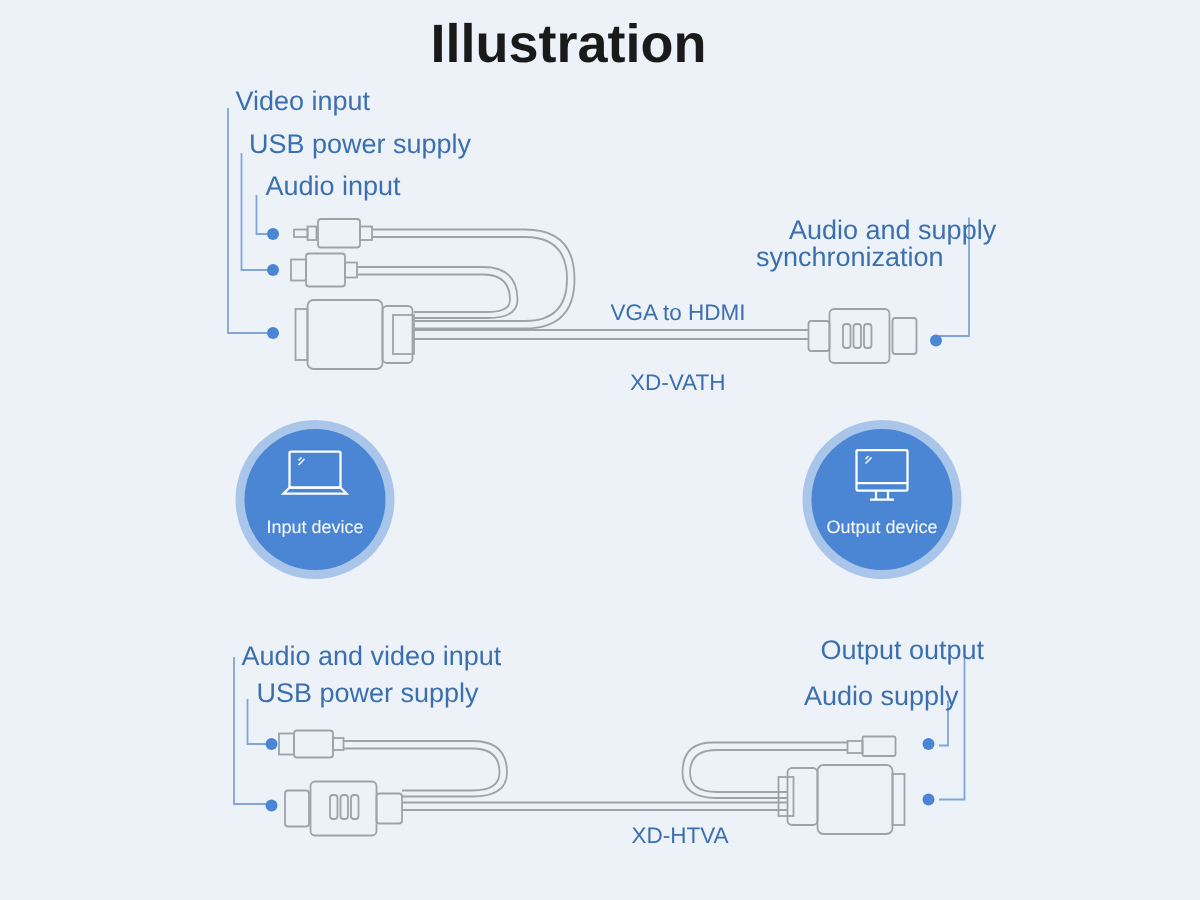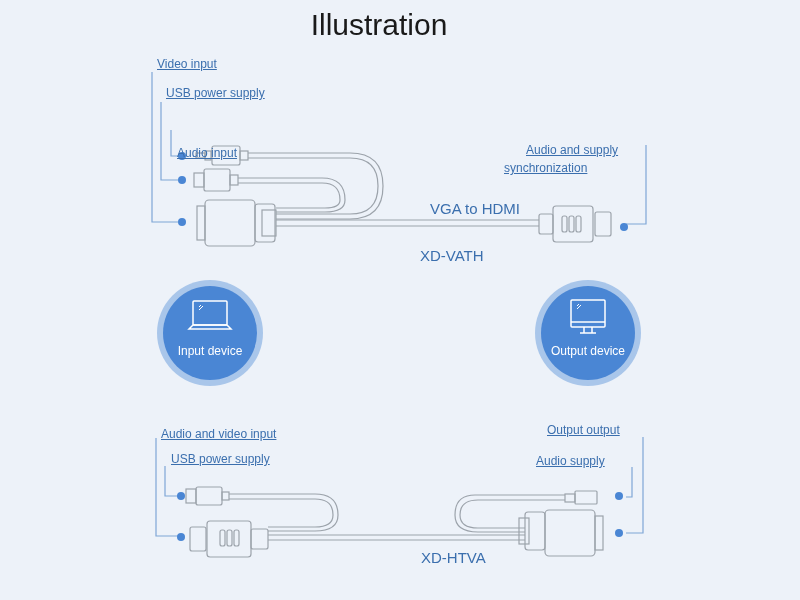--- a/index.html
+++ b/index.html
@@ -1,18 +1,18 @@
 <!DOCTYPE html>
 <html><head>
 <meta charset="utf-8">
 <style>
   html,body{margin:0;padding:0;}
   body{width:800px;height:600px;background:#edf2f9;position:relative;overflow:hidden;font-family:"Liberation Sans",sans-serif;}
-  #title{position:absolute;left:0;top:8px;width:758px;text-align:center;font-size:30px;font-weight:normal;color:#1a1a1a;}
-  .lbl{position:absolute;font-size:12px;color:#3b6fae;white-space:nowrap;text-decoration:underline;}
+  #title{position:absolute;left:0;top:8px;width:758px;text-align:center;font-size:36px;font-weight:bold;color:#1a1a1a;}
+  .lbl{position:absolute;font-size:18px;color:#3b6fae;white-space:nowrap;}
   .mid{position:absolute;font-size:15px;color:#3b6fae;white-space:nowrap;}
   svg#diagram{position:absolute;left:0;top:0;}
   .circle-label{font-family:"Liberation Sans",sans-serif;font-size:12px;fill:#ffffff;}
 </style>
 </head>
 <body>
 
 <div id="title">Illustration</div>
 
 <svg id="diagram" width="800" height="600" viewBox="0 0 800 600">
@@ -126,23 +126,23 @@
       <rect x="525" y="512" width="20" height="38" rx="3"></rect>
       <rect x="519" y="518" width="10" height="26"></rect>
       <rect x="545" y="510" width="50" height="46" rx="4"></rect>
       <rect x="595" y="516" width="8" height="34"></rect>
     </g>
   </g>
 </svg>
 
 <div class="lbl" style="left:157px;top:57px;">Video input</div>
 <div class="lbl" style="left:166px;top:86px;">USB power supply</div>
-<div class="lbl" style="left:177px;top:114px;margin-top:32px;">Audio input</div>
+<div class="lbl" style="left:177px;top:114px;">Audio input</div>
 <div class="lbl" style="left:526px;top:143px;">Audio and supply</div>
 <div class="lbl" style="left:504px;top:161px;">synchronization</div>
-<div class="mid" style="left:407px;top:200px;margin-left:23px;">VGA to HDMI</div>
+<div class="mid" style="left:407px;top:200px;">VGA to HDMI</div>
 <div class="mid" style="left:420px;top:247px;">XD-VATH</div>
 
 <div class="lbl" style="left:161px;top:427px;">Audio and video input</div>
 <div class="lbl" style="left:171px;top:452px;">USB power supply</div>
 <div class="lbl" style="left:547px;top:423px;">Output output</div>
 <div class="lbl" style="left:536px;top:454px;">Audio supply</div>
 <div class="mid" style="left:421px;top:549px;text-align:center;">XD-HTVA</div>
 
 </body></html>

